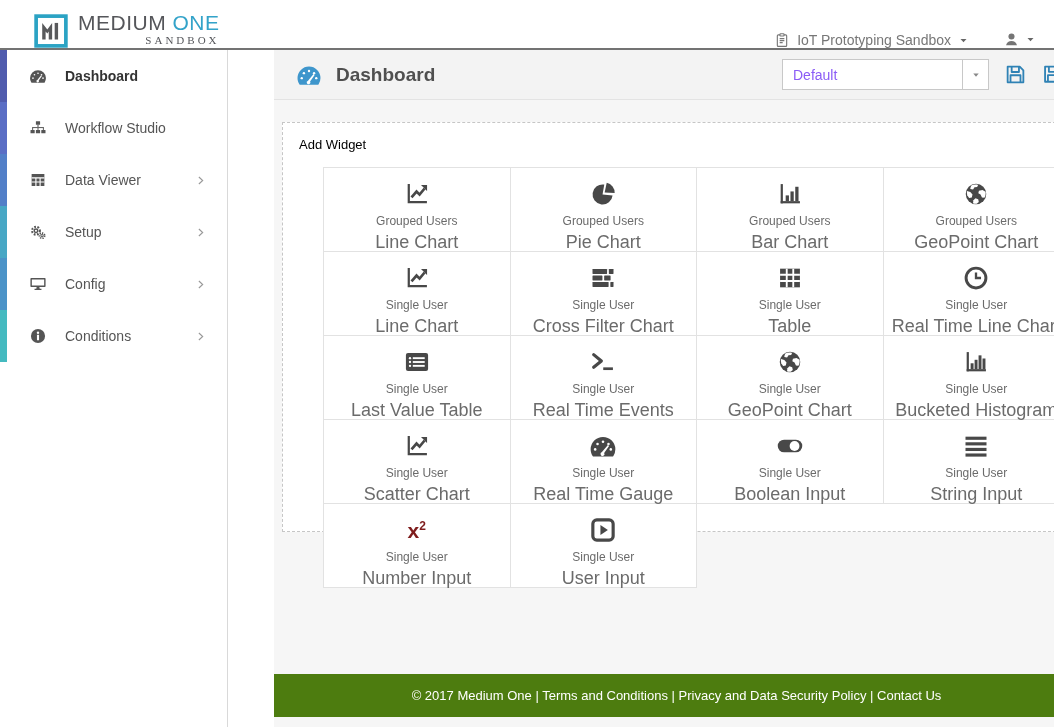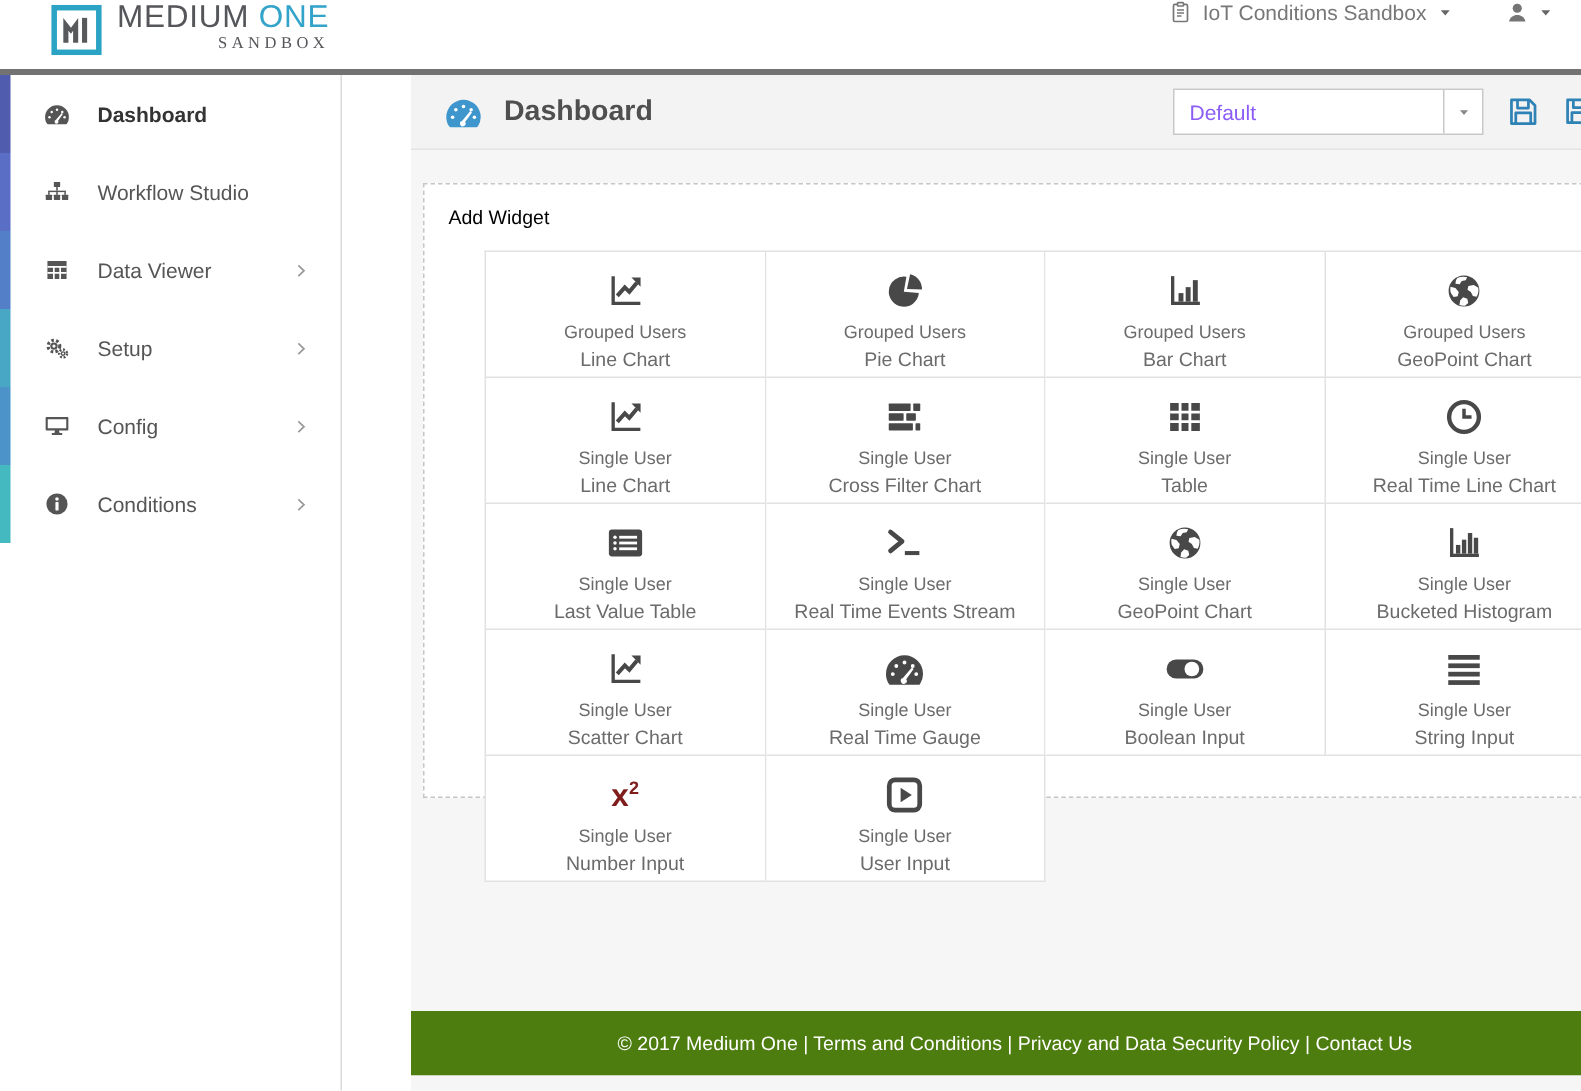--- a/index.html
+++ b/index.html
@@ -1,21 +1,21 @@
 <!DOCTYPE html>
 <html><head>
 <meta charset="utf-8">
 <style>
   * { margin:0; padding:0; box-sizing:border-box; }
   html,body { width:1054px; height:727px; overflow:hidden; background:#fff;
               font-family:"Liberation Sans", sans-serif; }
 
   
-  .topbar { height:50px; display:flex; align-items:flex-start;
-            padding:0 18px 0 34px; background:#fff; border-bottom:4px solid #737373; }
+  .topbar { height:50px; display:flex; align-items:flex-end;
+            padding:0 18px 0 34px; background:#fff; border-bottom:2px solid #737373; }
   .logo { display:flex; align-items:flex-start; }
   .logo-mark { width:34px; height:34px; margin-top:3px; }
   .logo-text { margin-left:10px; }
   .logo-line1 { font-size:21px; letter-spacing:.5px; color:#55565a; font-weight:500; }
   .logo-line1 .one { color:#33a3c9; }
   .logo-sub { font-family:"Liberation Serif", serif; font-size:11px; letter-spacing:3px;
               color:#55565a; text-align:right; margin-top:-1px; }
   .sandbox-sel { margin-left:auto; display:flex; align-items:center; gap:7px;
                  color:#777; font-size:14px; cursor:pointer; }
   .sandbox-sel .i16 { width:16px; height:16px; color:#777; }
@@ -55,21 +55,21 @@
   .panel { height:410px; background:#fff; border:1px dashed #c6c6c6; padding:14px 0 0 0; }
   .panel-title { font-size:13px; color:#000000; padding-left:16px; }
   .widget-grid { margin:15px 0 0 40px; width:747px; display:grid;
                  grid-template-columns:repeat(4,1fr);
                  border-top:1px solid #e2e2e2; border-left:1px solid #e2e2e2; }
   .widget-cell { height:84px; border-right:1px solid #e2e2e2; border-bottom:1px solid #e2e2e2;
                  text-align:center; padding-top:11px; cursor:pointer; background:#fff; }
   .w-icon { height:30px; display:flex; align-items:center; justify-content:center; color:#484848; }
   .w-icon svg { width:28px; height:28px; }
   .w-group { margin-top:5px; font-size:12px; color:#6b6b6b; }
-  .w-type  { margin-top:4px; font-size:13px; color:#6b6b6b; }
+  .w-type  { margin-top:4px; font-size:18px; color:#6b6b6b; }
   .xsq { font-weight:bold; font-size:21px; color:#7f1d1d; line-height:1; }
   .xsq sup { font-size:12px; }
 
   
   .footer { flex:none; height:43px; background:#4d7c0f; display:flex;
             align-items:center; justify-content:center; color:#fff; font-size:13px;margin-top:40px; }
   .footer a { color:#fff; text-decoration:none; }
   .bottom-strip { flex:none; height:10px; background:#f6f6f6; }
 
   svg { display:block; width:100%; height:100%; }
@@ -94,21 +94,21 @@
   </div>
 
   <div class="sandbox-sel">
     <span class="i16">
         <svg viewBox="0 0 24 24" fill="none" stroke="currentColor" stroke-width="1.7">
           <rect x="5" y="4.3" width="14" height="17.2" rx="1.4"></rect>
           <rect x="9" y="2.6" width="6" height="3.4" rx="0.8" fill="#fff"></rect>
           <path d="M8.5 10h7M8.5 13h7M8.5 16h4.5"></path>
         </svg>
       </span>
-    <span>IoT Conditions Sandbox</span>
+    <span>IoT Prototyping Sandbox</span>
     <span class="caret">
         <svg viewBox="0 0 24 24" fill="currentColor">
           <path d="M5.5 8.5h13L12 16z"></path>
         </svg>
       </span>
   </div>
 
   <div class="user-menu">
     <span class="i16">
         <svg viewBox="0 0 24 24" fill="currentColor">

